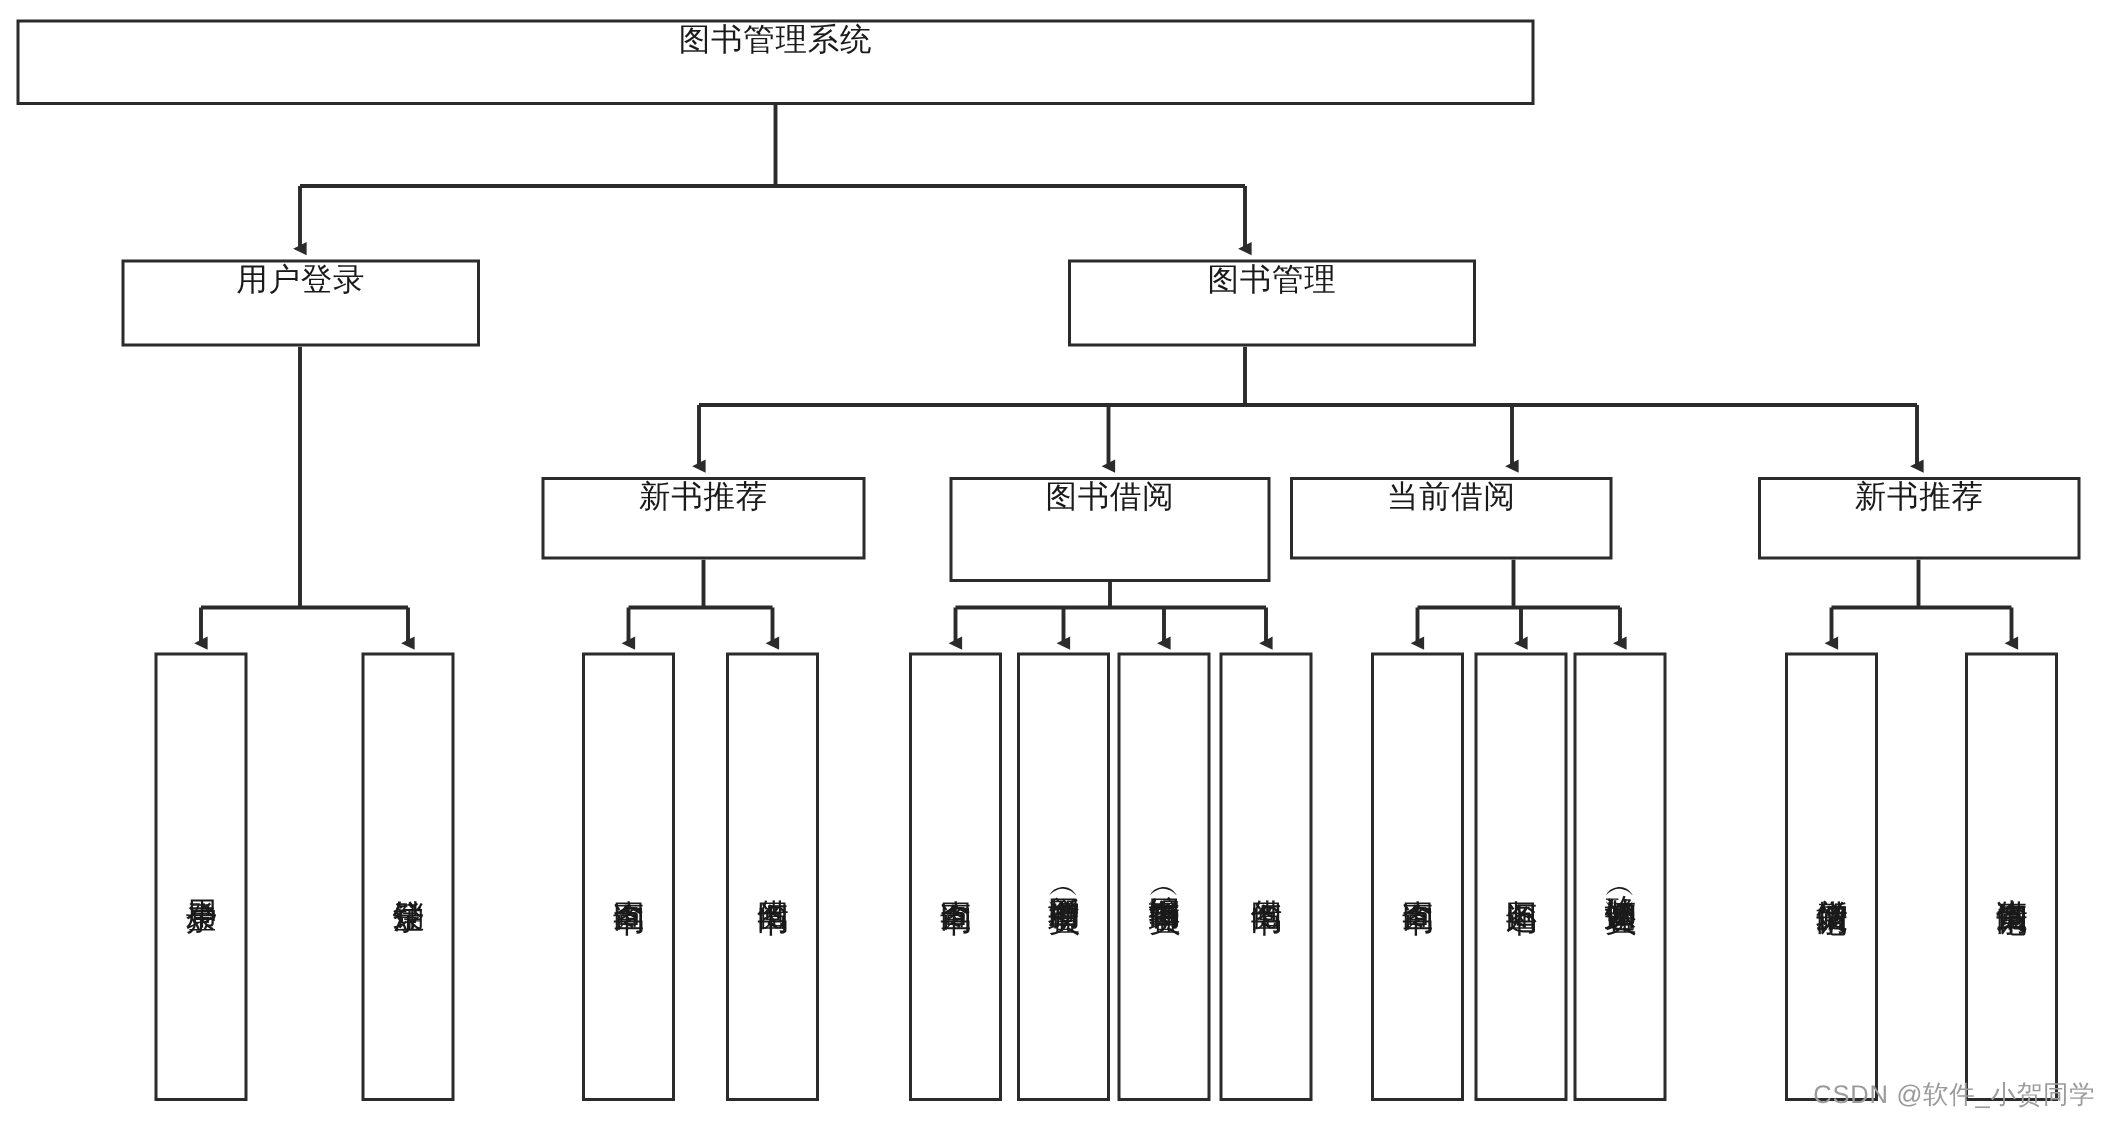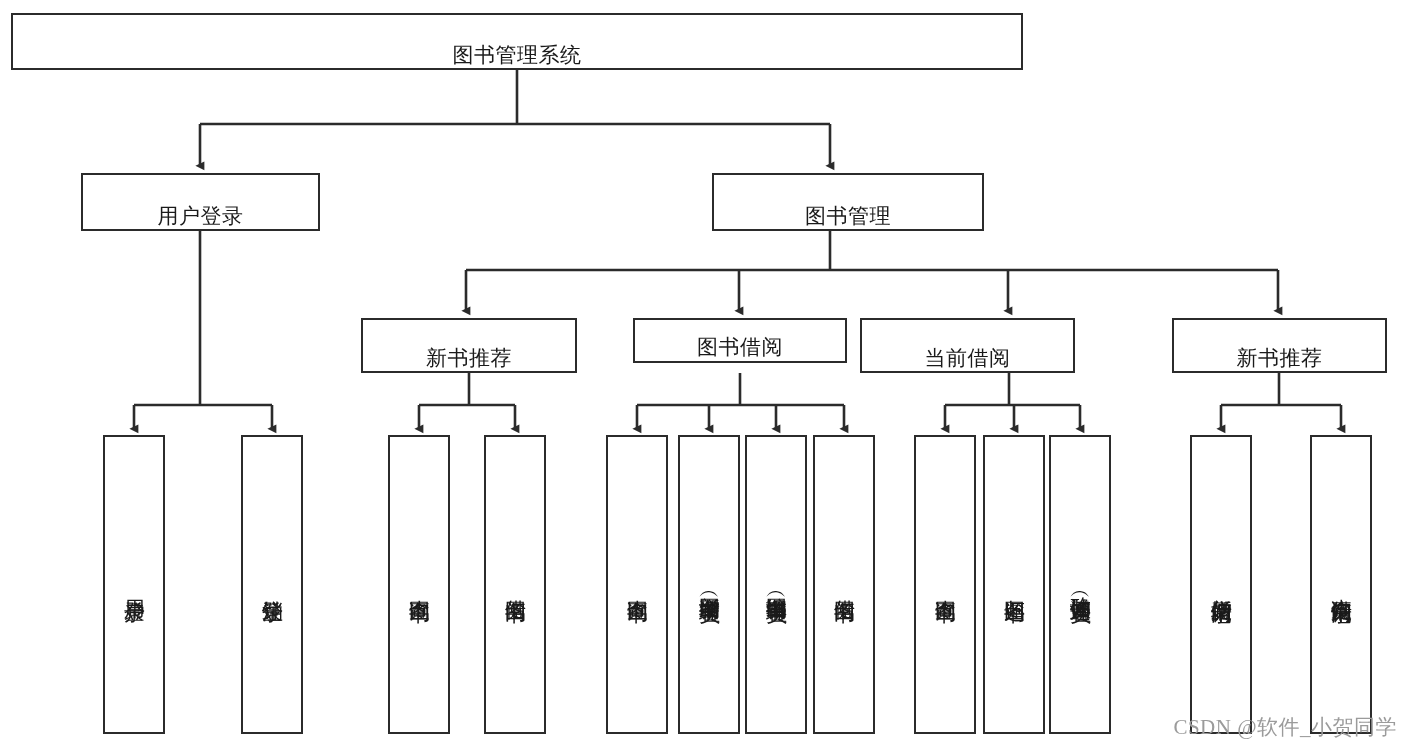--- a/index.html
+++ b/index.html
@@ -25,21 +25,21 @@
     top: 0;
     width: 1405px;
     height: 747px;
   }
   .node-box {
     position: absolute;
     box-sizing: border-box;
     border: 2px solid #2b2b2b;
     background: #ffffff;
     display: flex;
-    align-items: flex-end;
+    align-items: flex-start;
     justify-content: center;
     color: #1a1a1a;
   }
   .node-label {
     display: block;
     text-align: center;
     line-height: 1.12;
     letter-spacing: 0.5px;
     white-space: nowrap;
   }
@@ -55,25 +55,25 @@
     text-orientation: upright;
     font-size: 21px;
     line-height: 1.18;
     letter-spacing: 1px;
     max-height: 290px;
   }
   .watermark {
     position: absolute;
     right: 8px;
     bottom: 6px;
-    font-size: 21px;
+    font-size: 17px;
     color: #9b9b9b;
     letter-spacing: 0.5px;
     white-space: nowrap;
-    font-family: Liberation Serif, serif;
+    font-family: Liberation Sans, sans-serif;
   }
 </style>
 </head>
 <body>
 
 <div id="diagram-root">
 
   <svg class="diagram-canvas" viewBox="0 0 1405 747" xmlns="http://www.w3.org/2000/svg">
     <defs>
       <marker id="arrowhead" markerWidth="10" markerHeight="10" refX="5.2" refY="5" orient="auto" markerUnits="userSpaceOnUse">
@@ -147,21 +147,21 @@
   <div class="node-box node-horizontal" style="left:81px; top:173px; width:239px; height:58px;">
     <span class="node-label">用户登录</span>
   </div>
   <div class="node-box node-horizontal" style="left:712px; top:173px; width:272px; height:58px;">
     <span class="node-label">图书管理</span>
   </div>
 
   <div class="node-box node-horizontal" style="left:361px; top:318px; width:216px; height:55px;">
     <span class="node-label">新书推荐</span>
   </div>
-  <div class="node-box node-horizontal" style="left:633px; top:318px; width:214px; height:45px;font-family:Liberation Mono, monospace;">
+  <div class="node-box node-horizontal" style="left:633px; top:318px; width:214px; height:70px;">
     <span class="node-label">图书借阅</span>
   </div>
   <div class="node-box node-horizontal" style="left:860px; top:318px; width:215px; height:55px;">
     <span class="node-label">当前借阅</span>
   </div>
   <div class="node-box node-horizontal" style="left:1172px; top:318px; width:215px; height:55px;">
     <span class="node-label">新书推荐</span>
   </div>
 
   <div class="node-box node-vertical" style="left:103px; top:435px; width:62px; height:299px;">

